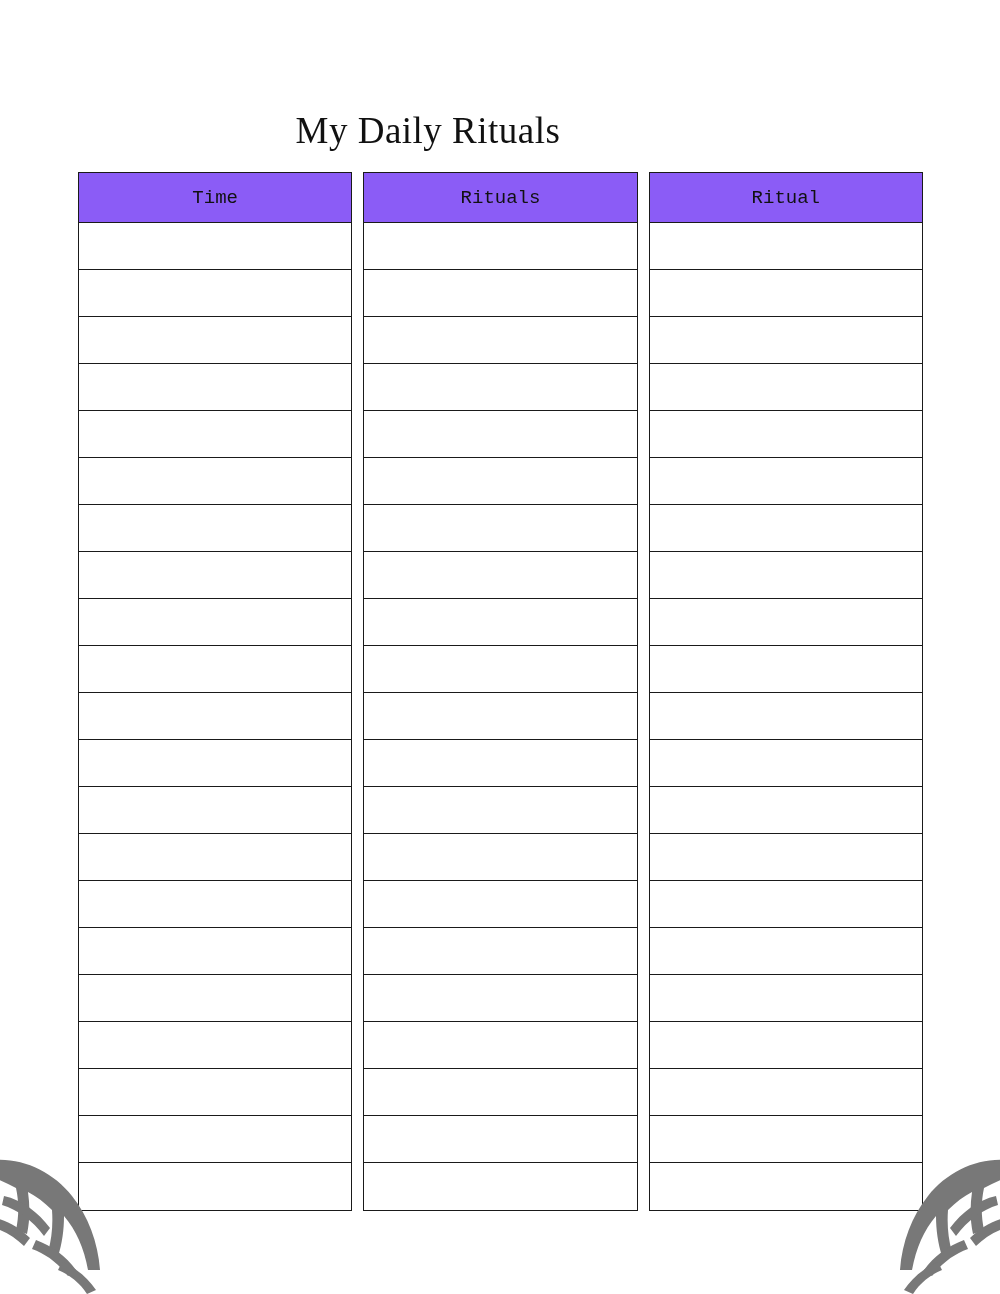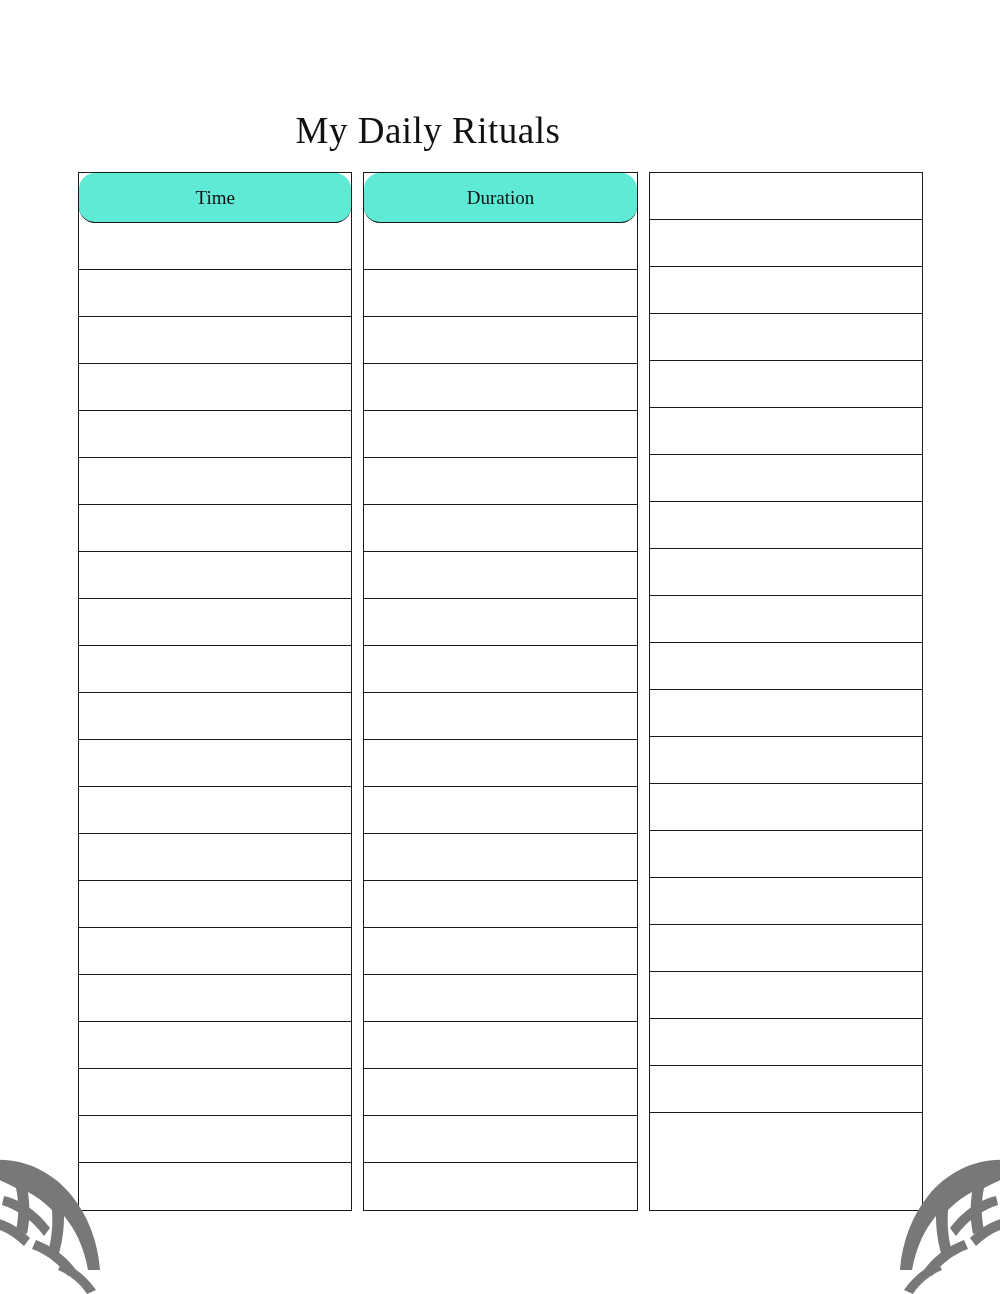--- a/index.html
+++ b/index.html
@@ -47,29 +47,28 @@
     border: 1.6px solid #1a1a1a;
     border-collapse: collapse;
     background: #ffffff;
   }
   .col-time     { width: 273px; }
   .col-duration { width: 273px; }
   .col-ritual   { width: 273px; }
 
   .col-head {
     height: 49px;
-    background: #5eead4;
+    background: #8b5cf6;
     border-bottom: 1.6px solid #1a1a1a;
     display: flex;
     align-items: center;
     justify-content: center;
-    font-family: Liberation Serif, serif;
+    font-family: Liberation Mono, monospace;
     font-size: 19px;
     color: #111111;
-    border-radius: 16px;
   }
 
   .rows {
     display: block;
   }
 
   .row {
     height: 47px;
     border-bottom: 1.6px solid #1a1a1a;
     box-sizing: border-box;
@@ -120,21 +119,21 @@
         <div class="row"></div>
         <div class="row"></div>
         <div class="row"></div>
         <div class="row"></div>
         <div class="row"></div>
         <div class="row"></div>
       </div>
     </div>
 
     <div class="col col-duration">
-      <div class="col-head">Duration</div>
+      <div class="col-head">Rituals</div>
       <div class="rows">
         <div class="row"></div>
         <div class="row"></div>
         <div class="row"></div>
         <div class="row"></div>
         <div class="row"></div>
         <div class="row"></div>
         <div class="row"></div>
         <div class="row"></div>
         <div class="row"></div>
@@ -147,20 +146,21 @@
         <div class="row"></div>
         <div class="row"></div>
         <div class="row"></div>
         <div class="row"></div>
         <div class="row"></div>
         <div class="row"></div>
       </div>
     </div>
 
     <div class="col col-ritual">
+      <div class="col-head">Ritual</div>
       <div class="rows">
         <div class="row"></div>
         <div class="row"></div>
         <div class="row"></div>
         <div class="row"></div>
         <div class="row"></div>
         <div class="row"></div>
         <div class="row"></div>
         <div class="row"></div>
         <div class="row"></div>

